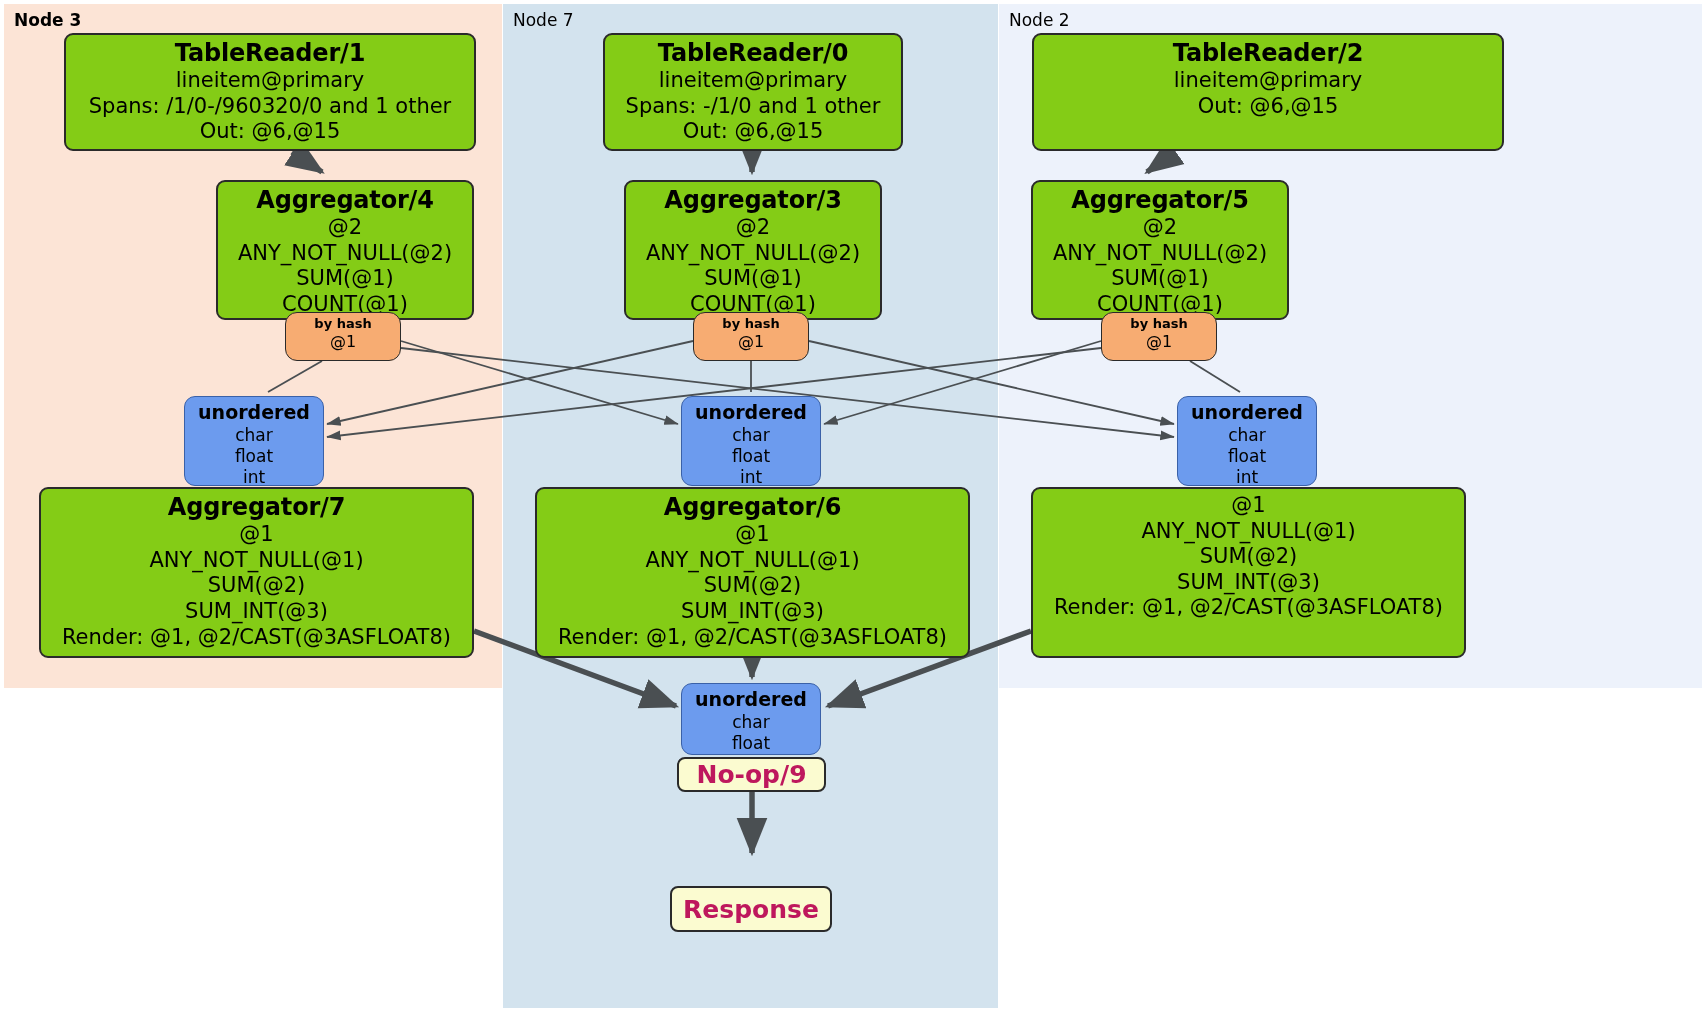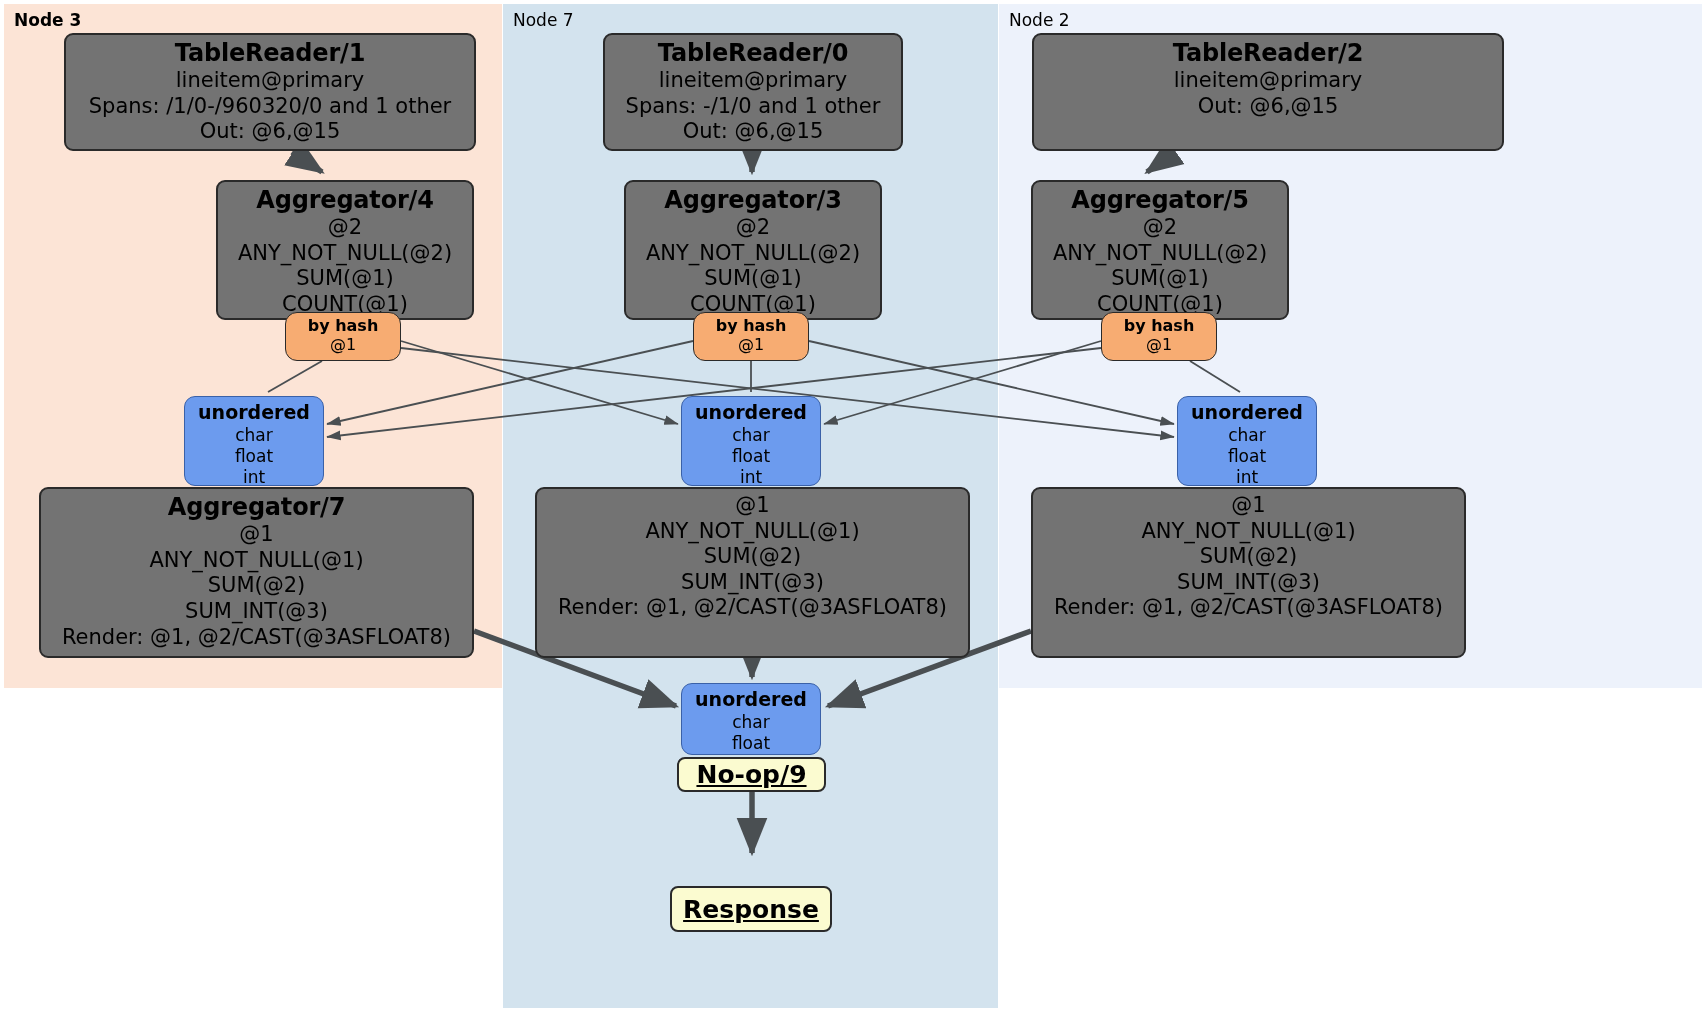--- a/index.html
+++ b/index.html
@@ -34,21 +34,21 @@
     left: 0;
     top: 0;
     width: 1706px;
     height: 1016px;
     overflow: visible;
     pointer-events: none;
   }
   .proc-box {
     position: absolute;
     box-sizing: border-box;
-    background: #737373;
+    background: #84cc16;
     border: 2px solid #2a2a2a;
     border-radius: 9px;
     text-align: center;
     padding: 4px 8px 5px 8px;
     line-height: 1.22;
     color: #000;
   }
   .proc-title {
     font-weight: bold;
     font-size: 24px;
@@ -65,21 +65,21 @@
     background: #f7ac72;
     border: 1.6px solid #2a2a2a;
     border-radius: 12px;
     text-align: center;
     padding: 3px 6px 4px 6px;
     line-height: 1.2;
     color: #000;
   }
   .router-title {
     font-weight: bold;
-    font-size: 16px;
+    font-size: 13px;
     white-space: nowrap;
   }
   .router-line {
     font-size: 16px;
     white-space: nowrap;
   }
   .sync-box {
     position: absolute;
     box-sizing: border-box;
     background: #6c9bee;
@@ -99,25 +99,24 @@
     font-size: 17px;
     white-space: nowrap;
   }
   .small-box {
     position: absolute;
     box-sizing: border-box;
     background: #fbfbd0;
     border: 2px solid #2a2a2a;
     border-radius: 8px;
     text-align: center;
-    color: #000000;
+    color: #be185d;
     display: flex;
     align-items: center;
     justify-content: center;
-    text-decoration: underline;
   }
   .small-box .lbl {
     font-weight: bold;
     font-size: 25px;
     white-space: nowrap;
   }
   .layer-boxes { position: absolute; left:0; top:0; width:1706px; height:1016px; }
 </style>
 </head>
 <body>
@@ -280,20 +279,21 @@
     <div class="proc-box" style="left:39px; top:487px; width:435px; height:171px;">
       <div class="proc-title">Aggregator/7</div>
       <div class="proc-line">@1</div>
       <div class="proc-line">ANY_NOT_NULL(@1)</div>
       <div class="proc-line">SUM(@2)</div>
       <div class="proc-line">SUM_INT(@3)</div>
       <div class="proc-line">Render: @1, @2/CAST(@3ASFLOAT8)</div>
     </div>
 
     <div class="proc-box" style="left:535px; top:487px; width:435px; height:171px;">
+      <div class="proc-title">Aggregator/6</div>
       <div class="proc-line">@1</div>
       <div class="proc-line">ANY_NOT_NULL(@1)</div>
       <div class="proc-line">SUM(@2)</div>
       <div class="proc-line">SUM_INT(@3)</div>
       <div class="proc-line">Render: @1, @2/CAST(@3ASFLOAT8)</div>
     </div>
 
     <div class="proc-box" style="left:1031px; top:487px; width:435px; height:171px;">
       <div class="proc-line">@1</div>
       <div class="proc-line">ANY_NOT_NULL(@1)</div>

